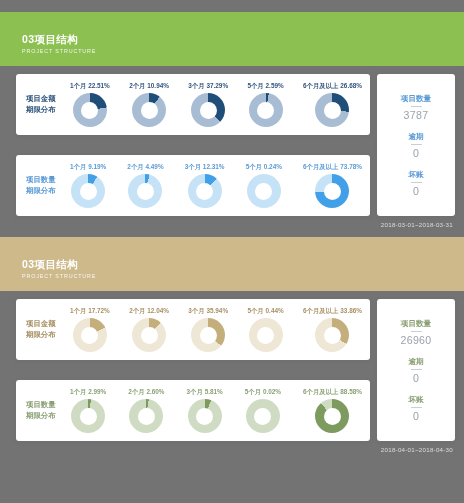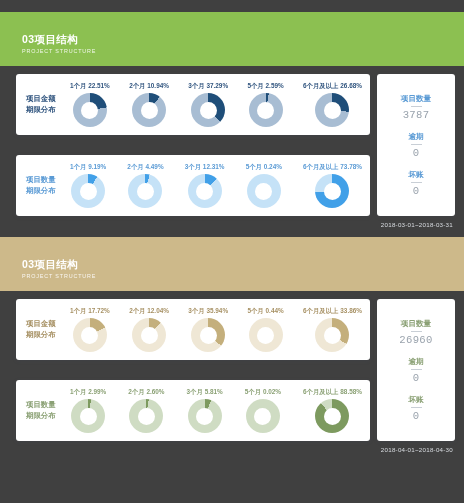--- a/index.html
+++ b/index.html
@@ -12,21 +12,21 @@
     width: 464px;
     height: 503px;
     overflow: hidden;
     font-family: "Liberation Sans", "DejaVu Sans", sans-serif;
     -webkit-font-smoothing: antialiased;
   }
   .page {
     width: 464px;
     height: 503px;
     position: relative;
-    background: #404040;
+    background: #737373;
   }
 
   
   .section {
     position: relative;
     width: 464px;
   }
   .section--blue { padding-top: 12px; }
   .section--green { padding-top: 9px; }
 
@@ -153,21 +153,20 @@
     width: 11px;
     height: 1px;
     margin: 2px auto 1px auto;
     background: #c9cfd6;
   }
   .stat-value {
     font-size: 10.6px;
     line-height: 14px;
     color: #9aa3ad;
     letter-spacing: .3px;
-    font-family: Liberation Mono, monospace;
   }
 
   
   .date-footer {
     text-align: right;
     padding: 5px 11px 0 0;
     font-size: 6.2px;
     letter-spacing: .25px;
     color: #d9dde2;
   }

